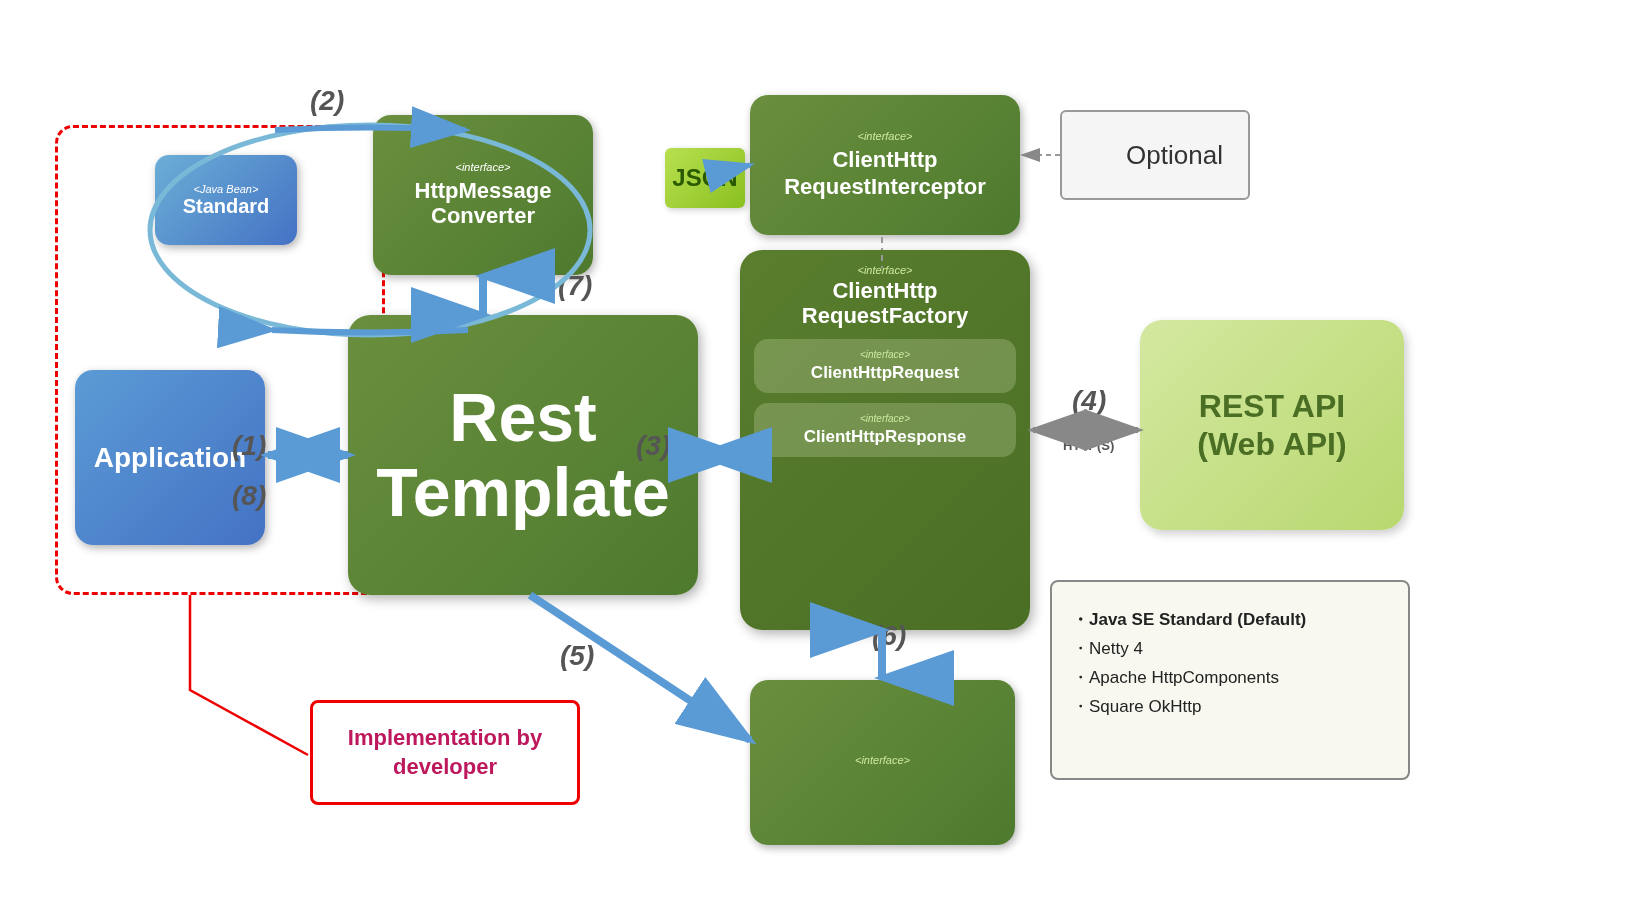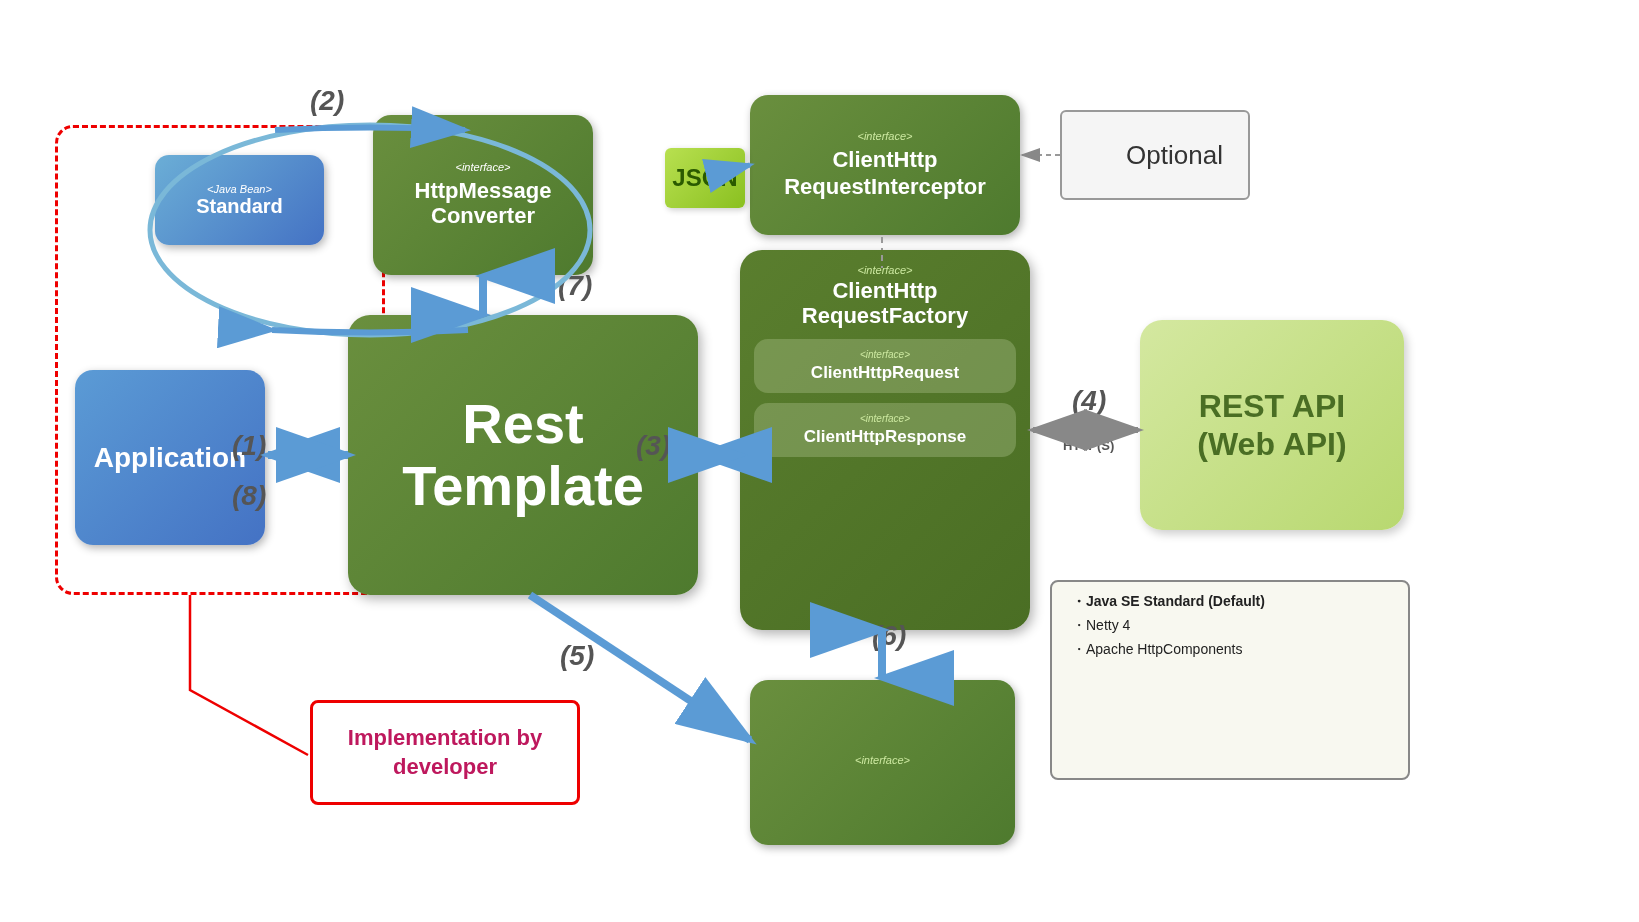--- a/index.html
+++ b/index.html
@@ -32,21 +32,21 @@
       font-size: 28px;
       font-weight: bold;
       text-align: center;
       box-shadow: 2px 3px 8px rgba(0,0,0,0.3);
     }
 
     
     .resource-box {
       position: absolute;
       left: 155px; top: 155px;
-      width: 169px; height: 90px;
+      width: 142px; height: 90px;
       background: linear-gradient(135deg, #6baed6 0%, #4472c4 100%);
       border-radius: 14px;
       display: flex;
       flex-direction: column;
       align-items: center;
       justify-content: center;
       color: #fff;
       font-size: 20px;
       font-weight: bold;
       text-align: center;
@@ -62,21 +62,21 @@
     .rest-template-box {
       position: absolute;
       left: 348px; top: 315px;
       width: 350px; height: 280px;
       background: linear-gradient(135deg, #6a8f3e 0%, #4e7a2e 100%);
       border-radius: 22px;
       display: flex;
       align-items: center;
       justify-content: center;
       color: #fff;
-      font-size: 56px;
+      font-size: 68px;
       font-weight: bold;
       text-align: center;
       line-height: 1.1;
       box-shadow: 3px 4px 12px rgba(0,0,0,0.3);
     }
 
     
     .hmc-box {
       position: absolute;
       left: 373px; top: 115px;
@@ -235,22 +235,22 @@
     }
 
     
     .impl-list-box {
       position: absolute;
       left: 1050px; top: 580px;
       width: 360px; height: 200px;
       border: 2px solid #888;
       background: #f8f8f0;
       border-radius: 8px;
-      padding: 8px 20px;
-      font-size: 14px;
+      padding: 24px 20px;
+      font-size: 17px;
       color: #222;
       line-height: 1.7;
     }
     .impl-list-box .bold-item { font-weight: bold; }
 
     
     .impl-dev-box {
       position: absolute;
       left: 310px; top: 700px;
       width: 270px; height: 105px;
@@ -378,20 +378,21 @@
   </div>
 
   <div class="reh-box">
     <span class="iface-label">&lt;interface&gt;</span>
   </div>
 
   <div class="impl-list-box">
     <div><span class="bold-item">・Java SE Standard (Default)</span></div>
     <div>・Netty 4</div>
     <div>・Apache HttpComponents</div>
+    <div>・Square OkHttp</div>
   </div>
 
   <div class="impl-dev-box">
     <span>Implementation
 by developer</span>
   </div>
 
   <div class="num-label" style="left:232px; top:430px;">
     <span>(1)</span>
   </div>

